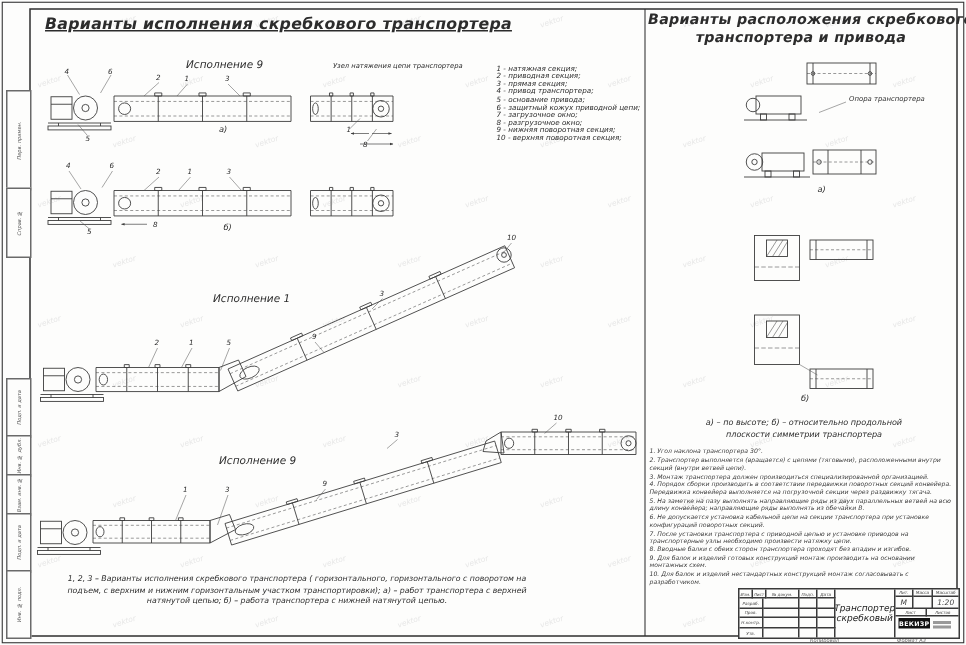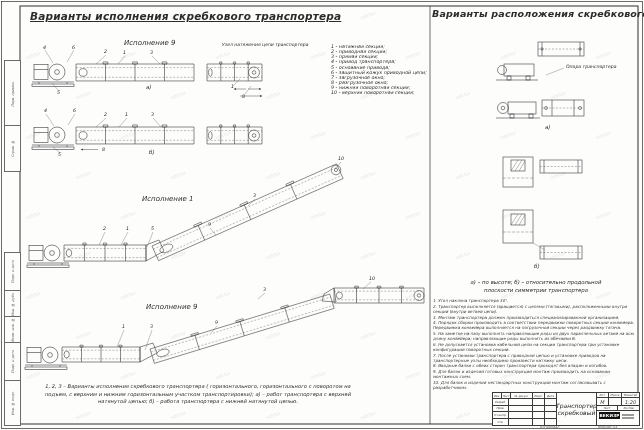--- a/index.html
+++ b/index.html
@@ -299,20 +299,21 @@
       <text x="122" y="328">1</text>
       <text x="150" y="328">3</text>
       <text x="215" y="324">9</text>
       <text x="263" y="291">3</text>
       <text x="369" y="280">10</text>
     </g>
   </svg>
 
   <div class="t title" style="left:30px;top:10px;width:292px;text-align:left;font-size:10.5px;text-decoration:underline;">Варианты исполнения скребкового транспортера</div>
   <div class="t title" style="left:432px;top:8px;width:204px;text-align:center;font-size:9.5px;">Варианты расположения скребкового</div>
+  <div class="t title" style="left:432px;top:20px;width:204px;text-align:center;font-size:9.5px;">транспортера и привода</div>
 
   <div class="t" style="left:124px;top:39px;font-size:7px;">Исполнение  9</div>
   <div class="t" style="left:222px;top:42px;font-size:4.5px;">Узел натяжения цепи транспортера</div>
   <div class="t" style="left:146px;top:84px;font-size:5.5px;">а)</div>
   <div class="t" style="left:149px;top:149px;font-size:5.5px;">б)</div>
   <div class="t" style="left:142px;top:195px;font-size:7px;">Исполнение  1</div>
   <div class="t" style="left:146px;top:303px;font-size:7px;">Исполнение  9</div>
 
   <div style="position:absolute;left:331px;top:44px;z-index:3;">
     <div class="legend-item">1 -  натяжная секция;</div>

